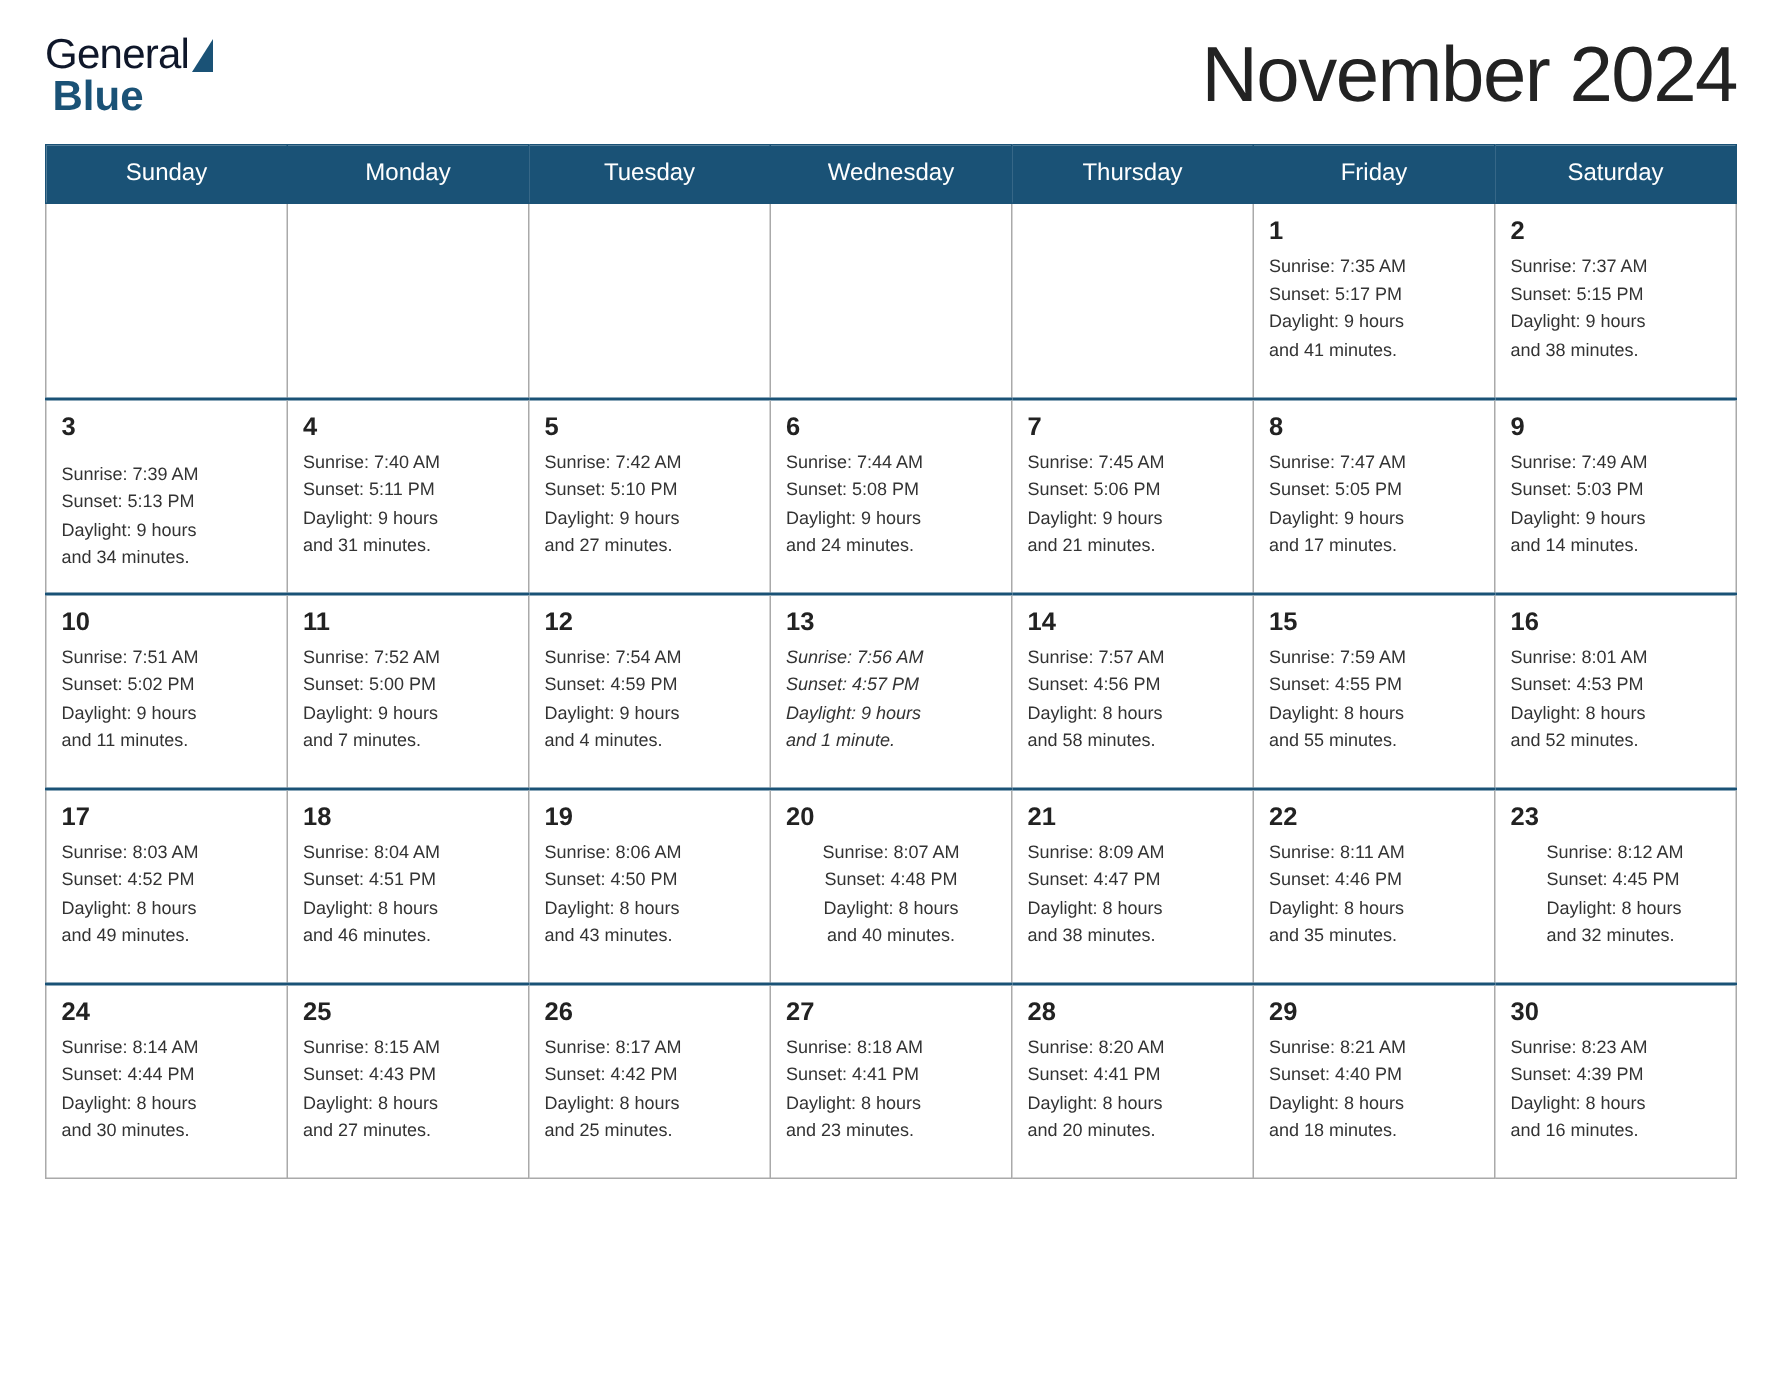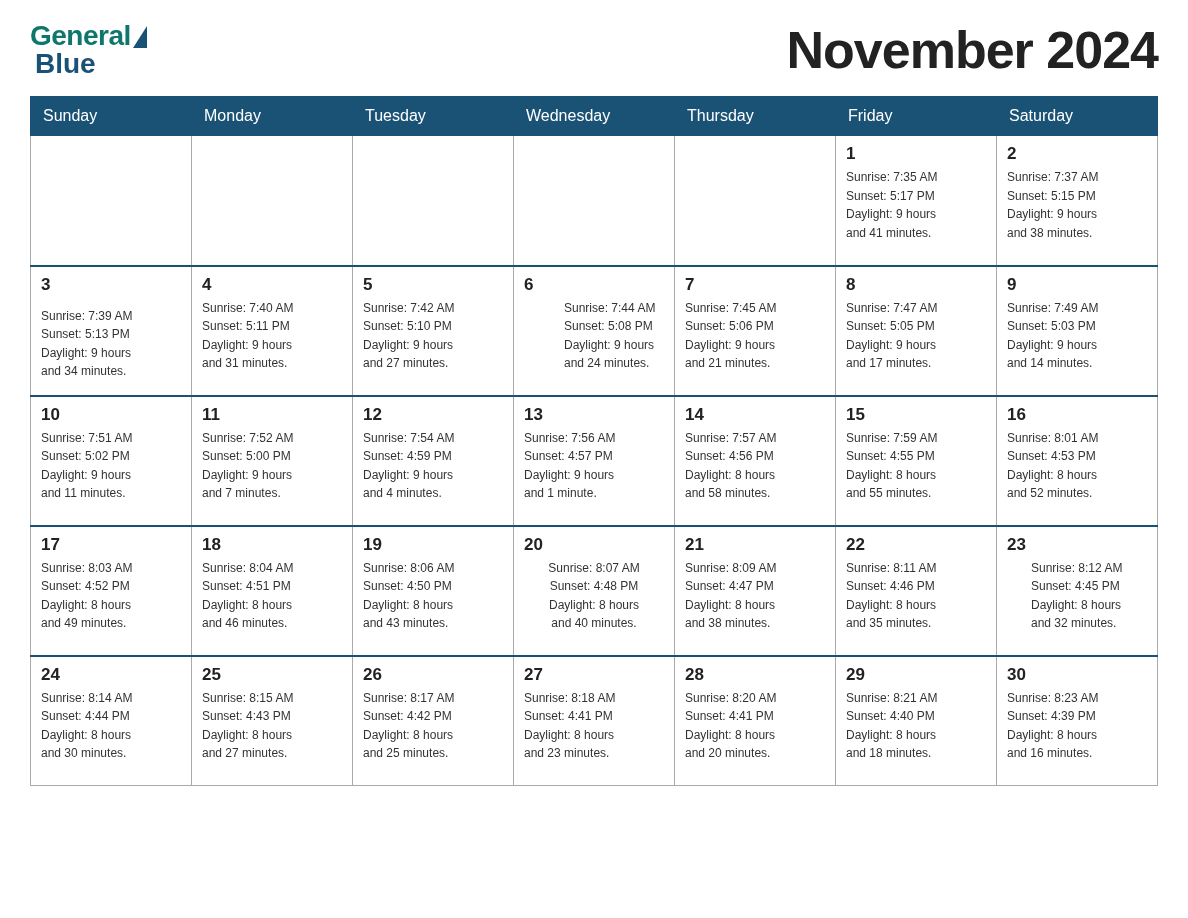--- a/index.html
+++ b/index.html
@@ -20,22 +20,22 @@
       display: flex;
       flex-direction: column;
       align-items: flex-start;
     }
     .logo-top {
       display: flex;
       align-items: center;
     }
     .logo-general {
       font-size: 28px;
-      font-weight: bold;
-      color: #0f766e;
+      font-weight: normal;
+      color: #0f172a;
       letter-spacing: -0.5px;
     }
     .logo-triangle {
       width: 0;
       height: 0;
       border-left: 14px solid transparent;
       border-bottom: 22px solid #1a5276;
       margin-left: 2px;
       margin-top: 2px;
     }
@@ -43,39 +43,39 @@
       font-size: 28px;
       font-weight: bold;
       color: #1a5276;
       margin-left: 3px;
     }
     .title-block {
       text-align: right;
     }
     .month-title {
       font-size: 52px;
-      font-weight: 700;
+      font-weight: 400;
       color: #222;
       letter-spacing: -1px;
     }
     .location-title {
       font-size: 22px;
       color: #333;
       font-weight: normal;
       margin-top: 4px;
     }
     .calendar {
       width: 100%;
       border-collapse: collapse;
       border: 1px solid #999;
     }
     .calendar th {
       background-color: #1a5276;
       color: #fff;
-      text-align: left;
+      text-align: center;
       padding: 10px 12px;
       font-size: 16px;
       font-weight: normal;
       border: 1px solid #1a5276;
     }
     .calendar td {
       border: 1px solid #aaa;
       vertical-align: top;
       padding: 8px 10px;
       width: calc(100% / 7);
@@ -169,21 +169,21 @@
         </td>
         <td>
           <div class="day-number">5</div>
           <div class="day-info" style="white-space: pre-line;">Sunrise: 7:42 AM
 Sunset: 5:10 PM
 Daylight: 9 hours
 and 27 minutes.</div>
         </td>
         <td>
           <div class="day-number">6</div>
-          <div class="day-info" style="white-space: pre-line; margin-left: 40px;">Sunrise: 7:44 AM
+          <div class="day-info" style="white-space: pre-line;">Sunrise: 7:44 AM
 Sunset: 5:08 PM
 Daylight: 9 hours
 and 24 minutes.</div>
         </td>
         <td>
           <div class="day-number">7</div>
           <div class="day-info" style="white-space: pre-line;">Sunrise: 7:45 AM
 Sunset: 5:06 PM
 Daylight: 9 hours
 and 21 minutes.</div>
@@ -220,21 +220,21 @@
         </td>
         <td>
           <div class="day-number">12</div>
           <div class="day-info" style="white-space: pre-line;">Sunrise: 7:54 AM
 Sunset: 4:59 PM
 Daylight: 9 hours
 and 4 minutes.</div>
         </td>
         <td>
           <div class="day-number">13</div>
-          <div class="day-info" style="white-space: pre-line;">Sunrise: 7:56 AM
+          <div class="day-info" style="white-space: pre-line; font-style: italic;">Sunrise: 7:56 AM
 Sunset: 4:57 PM
 Daylight: 9 hours
 and 1 minute.</div>
         </td>
         <td>
           <div class="day-number">14</div>
           <div class="day-info" style="white-space: pre-line;">Sunrise: 7:57 AM
 Sunset: 4:56 PM
 Daylight: 8 hours
 and 58 minutes.</div>

